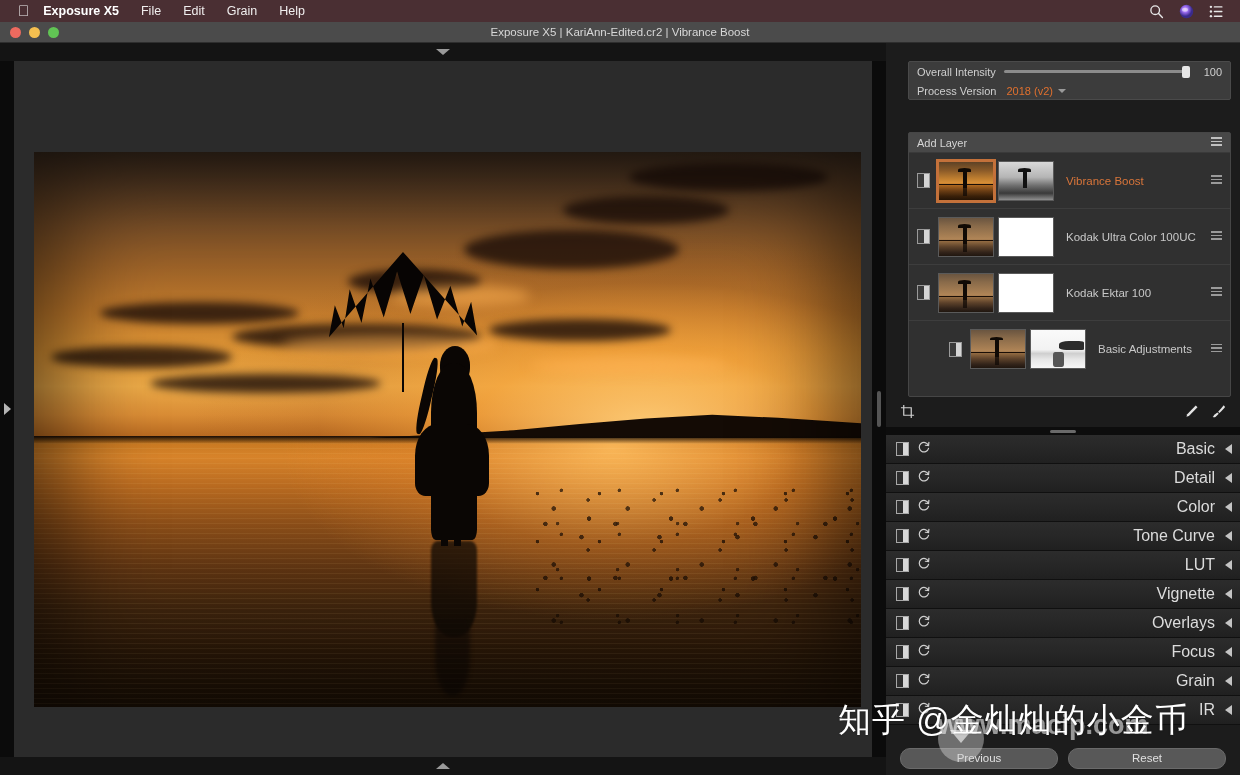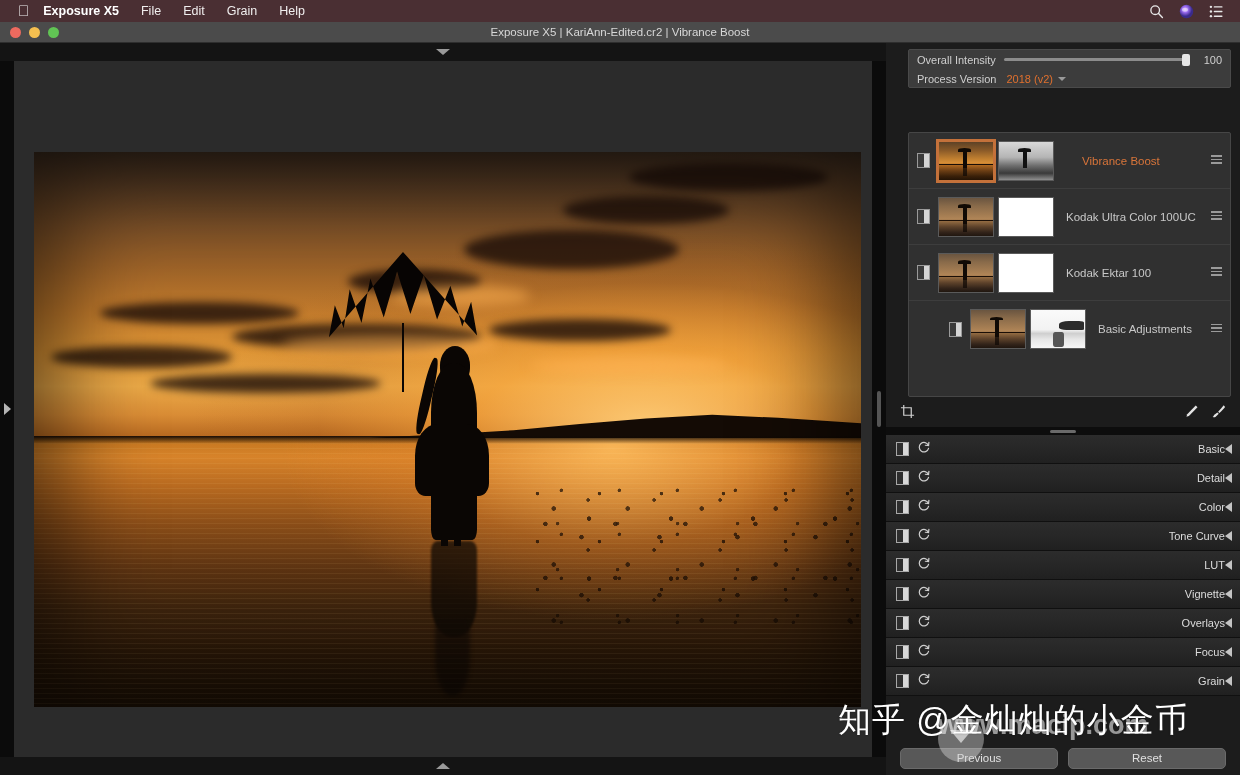--- a/index.html
+++ b/index.html
@@ -213,21 +213,21 @@
     pointer-events: none;
   }
 
   
   .right {
     position: absolute; left: 886px; top: 21px; width: 354px; height: 732px;
     background: #1c1c1c;
   }
 
   .intensity-box {
-    position: absolute; left: 22px; top: 6px; width: 323px; height: 39px;
+    position: absolute; left: 22px; top: 18px; width: 323px; height: 39px;
     background: #3c3c3c; border: 1px solid #4a4a4a; border-radius: 2px;
   }
   .row-inline { display: flex; align-items: center; height: 19px; padding: 0 8px; }
   .lbl { color: #cfcfcf; font-size: 11px; }
   .slider-track {
     flex: 1; height: 3px; background: #8c8c8c; border-radius: 2px;
     margin: 0 8px; position: relative;
   }
   .slider-knob {
     position: absolute; right: -4px; top: -4px; width: 8px; height: 12px;
@@ -322,21 +322,21 @@
   }
   .mask-wgray .dk1 {
     position: absolute; left: 52%; top: 30%; width: 46%; height: 22%;
     background: #2b2b2b; border-radius: 40% 20% 8% 30%;
   }
   .mask-wgray .dk2 {
     position: absolute; left: 40%; top: 58%; width: 22%; height: 40%;
     background: #555; border-radius: 20%;
   }
   .layer-name { flex: 1; color: #c8c8c8; font-size: 11.5px; }
-  .layer-name.active { color: #d9753a; margin-left: 16px; }
+  .layer-name.active { color: #d9753a; }
   .row-menu { width: 11px; flex: none; }
   .row-menu span { display: block; height: 1.5px; background: #9a9a9a; margin-bottom: 2px; }
 
   .layer-tools {
     position: absolute; left: 0; top: 356px; width: 354px; height: 28px;
     background: #1c1c1c; display: flex; align-items: center; padding: 0 14px;
   }
   .layer-tools .grow { flex: 1; }
   .tool-icons { display: flex; gap: 12px; }
   .divider-handle {
@@ -355,35 +355,35 @@
     background: linear-gradient(to bottom, #2c2c2c 0%, #262626 55%, #202020 100%);
     padding: 0 8px 0 10px;
   }
   .adj-row .sq {
     width: 13px; height: 14px; border: 1px solid #a8a8a8;
     background: linear-gradient(to right, #2e2e2e 0 50%, #d8d8d8 50% 100%);
     margin-right: 8px; flex: none;
   }
   .adj-row .reset-ic { margin-right: 8px; flex: none; display: block; }
   .adj-row .grow { flex: 1; }
-  .adj-label { color: #dcdcdc; font-size: 11px; margin-right: 0; }
+  .adj-label { color: #dcdcdc; font-size: 16px; margin-right: 10px; }
   .tri-left {
     width: 0; height: 0; border-top: 5px solid transparent;
     border-bottom: 5px solid transparent; border-right: 7px solid #c4c4c4;
     flex: none;
   }
 
   .bottom-bar {
     position: absolute; left: 0; bottom: 0; width: 354px; height: 34px;
     background: #1c1c1c; display: flex; align-items: center;
     gap: 10px; padding: 0 14px;
   }
   .btn {
     flex: 1; height: 21px; background: #585858; border: 1px solid #6a6a6a;
-    border-radius: 5px; color: #e0e0e0; font-size: 11.5px;
+    border-radius: 10px; color: #e0e0e0; font-size: 11.5px;
     display: flex; align-items: center; justify-content: center;
   }
 
   
   .wm-text {
     position: absolute; left: 838px; top: 698px;
     color: #ffffff; font-size: 33px; font-weight: normal;
     letter-spacing: 1px; white-space: nowrap; z-index: 40;
     text-shadow: 0 0 2px rgba(0,0,0,0.35);
   }
@@ -538,20 +538,29 @@
         <div class="row-inline">
           <span class="lbl">Process Version</span>
           <span style="width:10px"></span>
           <span class="lbl orange">2018 (v2)</span>
           <span class="caret-sm"></span>
         </div>
       </div>
 
 
       <div class="layers-panel">
+        <div class="add-layer">
+          <span>Add Layer</span>
+          <span class="grow"></span>
+          <span class="hamburger">
+            <span></span>
+              <span></span>
+              <span></span>
+          </span>
+        </div>
 
         <div class="layer-list">
 
           <div class="layer-row">
             <span class="vis-toggle"></span>
             <span class="thumb-pair">
               <span class="thumb sel">
                 <span class="mini-photo"></span>
                   <span class="mini-horizon"></span>
                 <span class="mini-umb"></span>
@@ -804,20 +813,34 @@
               <path d="M13 6.2 A5.4 5.4 0 1 0 13.2 9.6"></path>
                   <path d="M13.6 2.6 L13.2 6.4 L9.6 6.0"></path>
                 </g>
               </svg>
           </span>
           <span class="grow"></span>
           <span class="adj-label">Grain</span>
           <span class="tri-left"></span>
         </div>
 
+        <div class="adj-row">
+          <span class="sq"></span>
+          <span class="reset-ic">
+            <svg width="14" height="14" viewBox="0 0 16 16">
+                <g fill="none" stroke="#cfcfcf" stroke-width="1.4" stroke-linecap="round">
+              <path d="M13 6.2 A5.4 5.4 0 1 0 13.2 9.6"></path>
+                  <path d="M13.6 2.6 L13.2 6.4 L9.6 6.0"></path>
+                </g>
+              </svg>
+          </span>
+          <span class="grow"></span>
+          <span class="adj-label">IR</span>
+          <span class="tri-left"></span>
+        </div>
 
 
       </div>
 
       <div class="bottom-bar">
         <span class="btn">Previous</span>
         <span class="btn">Reset</span>
       </div>
 
     </div>

